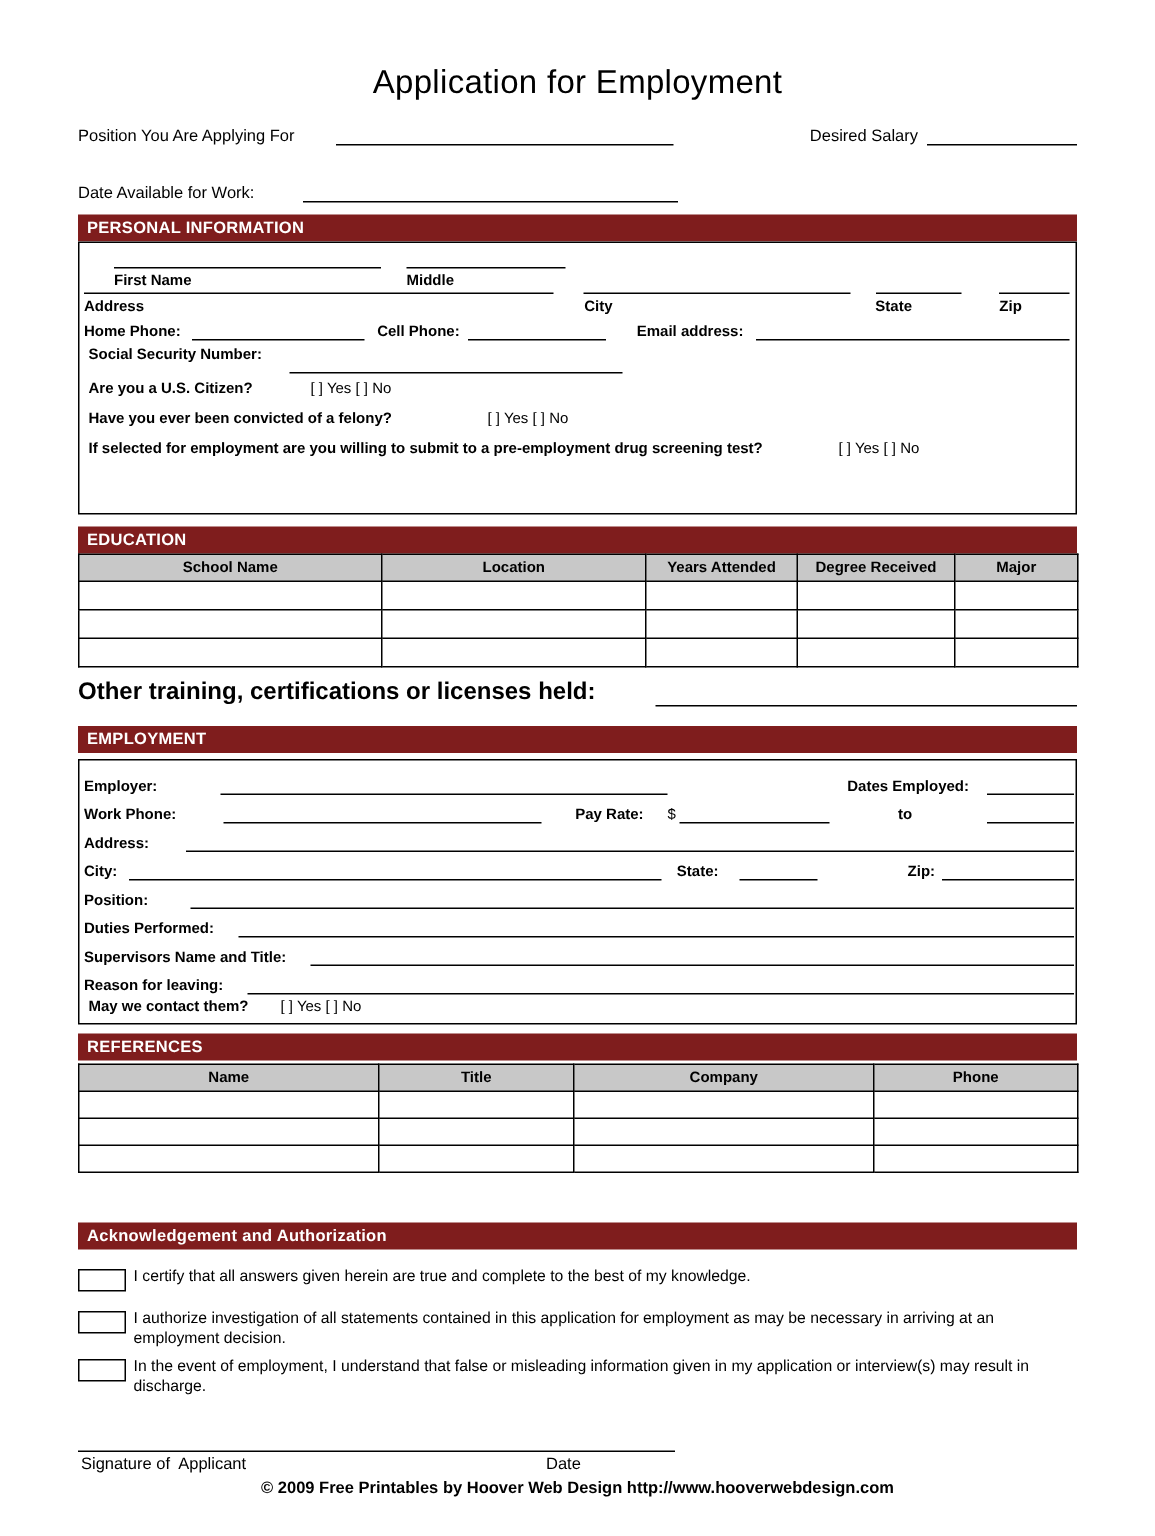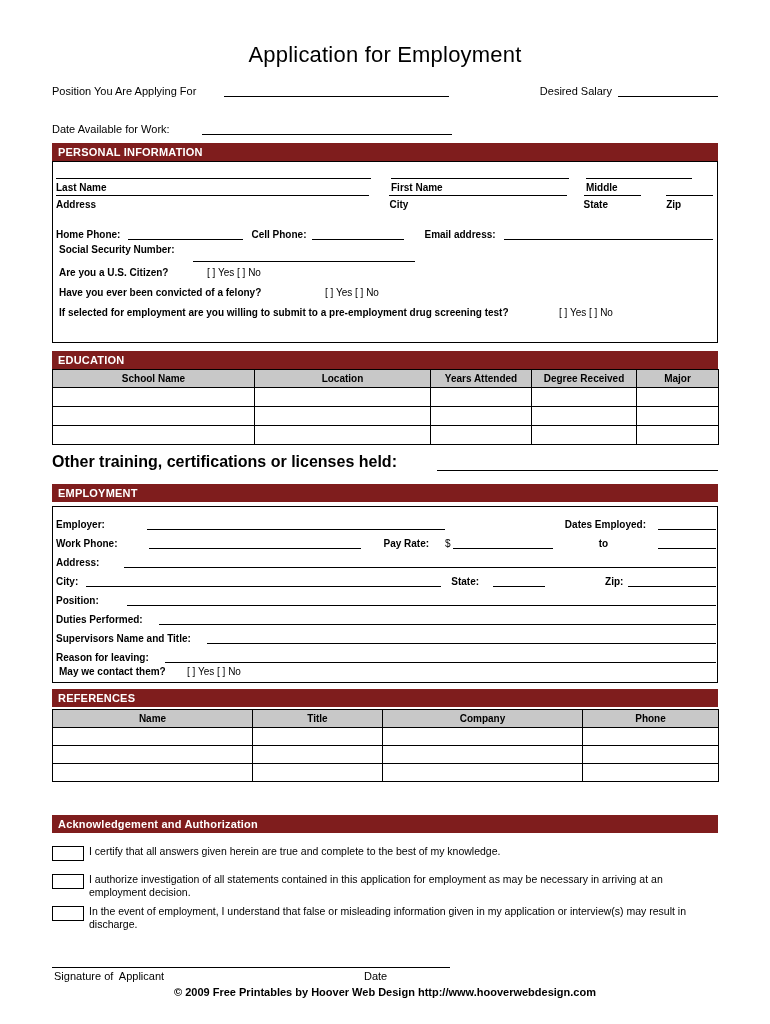--- a/index.html
+++ b/index.html
@@ -81,33 +81,32 @@
 
     <div class="toprow" style="margin-top:22px;">
       <span class="lbl">Date Available for Work:</span>
       <span class="u" style="width:250px;margin-left:32px;"></span>
     </div>
 
     <div class="bar mt8">PERSONAL INFORMATION</div>
     <div class="box pi">
 
       <div class="frow">
-        <div class="fcell" style="width:315px;">Last Name</div>
         <div class="fcell" style="width:178px;margin-left:20px;">First Name</div>
         <div class="fcell" style="width:106px;margin-left:17px;">Middle</div>
       </div>
 
       <div class="frow" style="">
         <div class="fcell" style="width:315px;">Address</div>
         <div class="fcell" style="width:178px;margin-left:20px;">City</div>
         <div class="fcell" style="width:58px;margin-left:17px;">State</div>
         <div class="fcell" style="width:47px;margin-left:25px;">Zip</div>
       </div>
 
-      <div class="inl" style="margin-top:13px;height:15px;">
+      <div class="inl" style="margin-top:0;height:15px;">
         <span class="lb">Home Phone:</span>
         <span class="u" style="width:115px;margin-left:8px;"></span>
         <span class="lb" style="margin-left:8px;">Cell Phone:</span>
         <span class="u" style="width:92px;margin-left:6px;"></span>
         <span class="lb" style="margin-left:20px;">Email address:</span>
         <span class="u" style="width:150px;margin-left:8px;flex:1 1 auto;"></span>
       </div>
 
       <div style="margin-top:4px;font-size:10px;font-weight:bold;padding-left:3px;">Social Security Number:</div>
       <div class="u" style="display:block;margin-left:137px;width:222px;height:6px;"></div>

